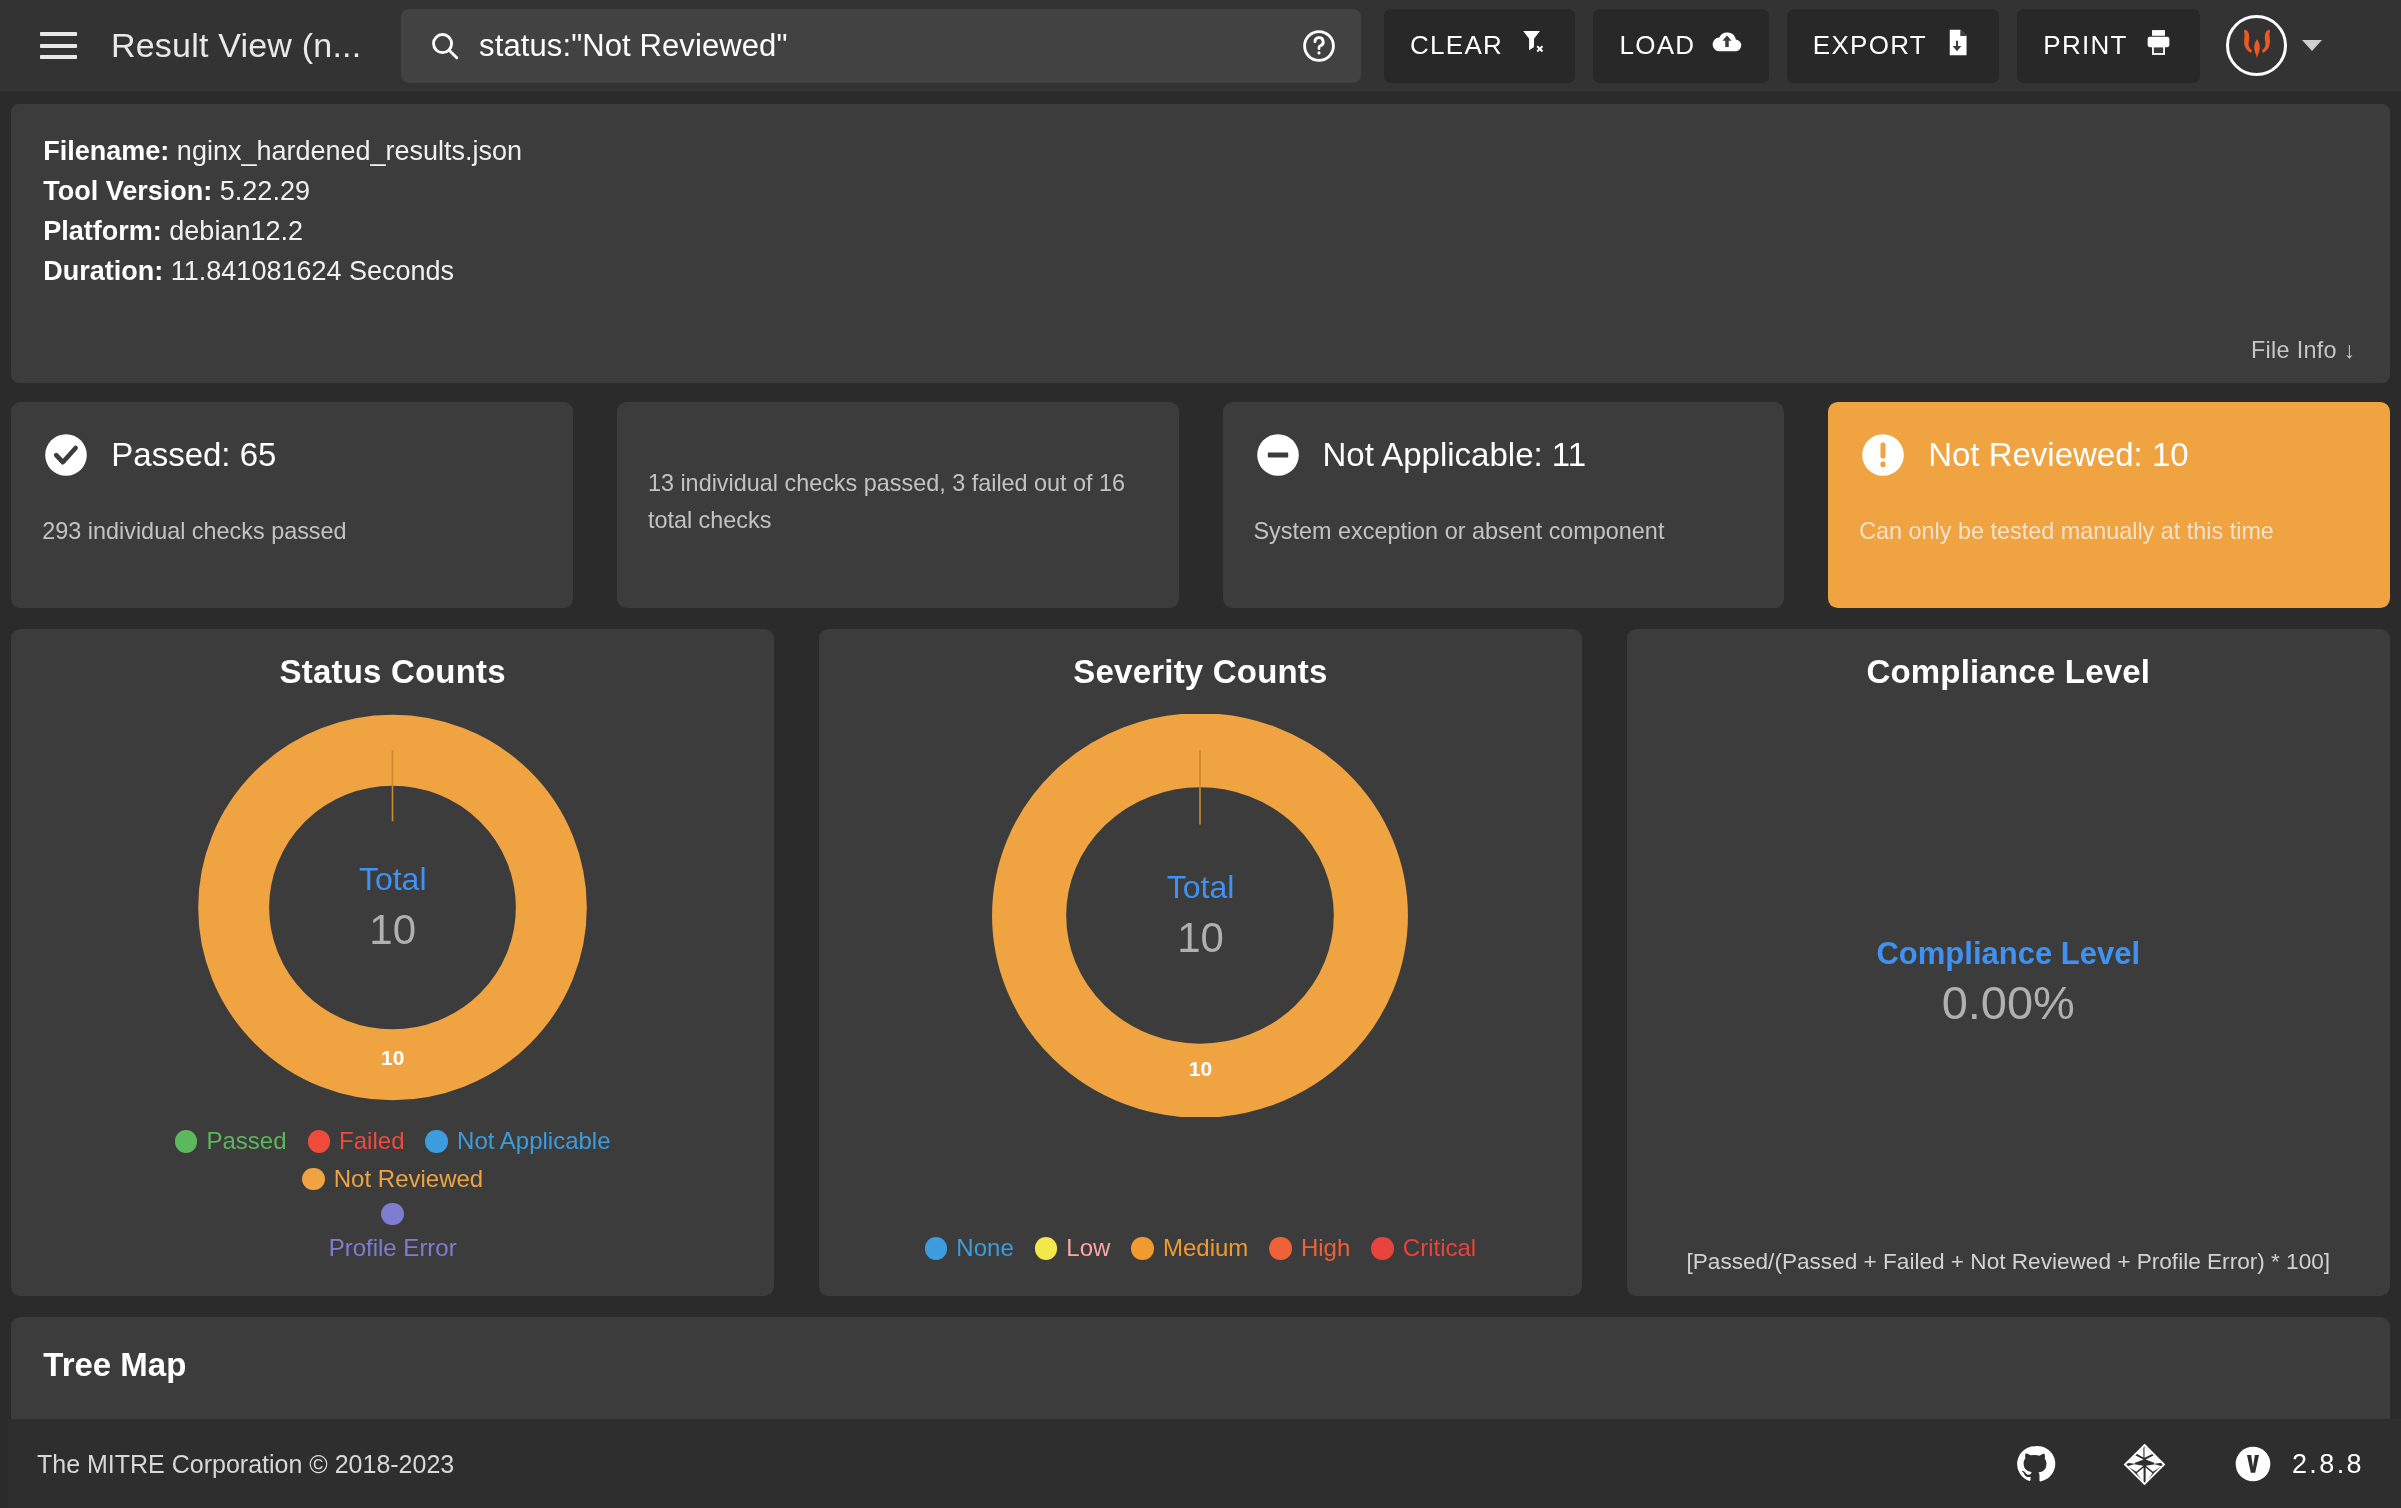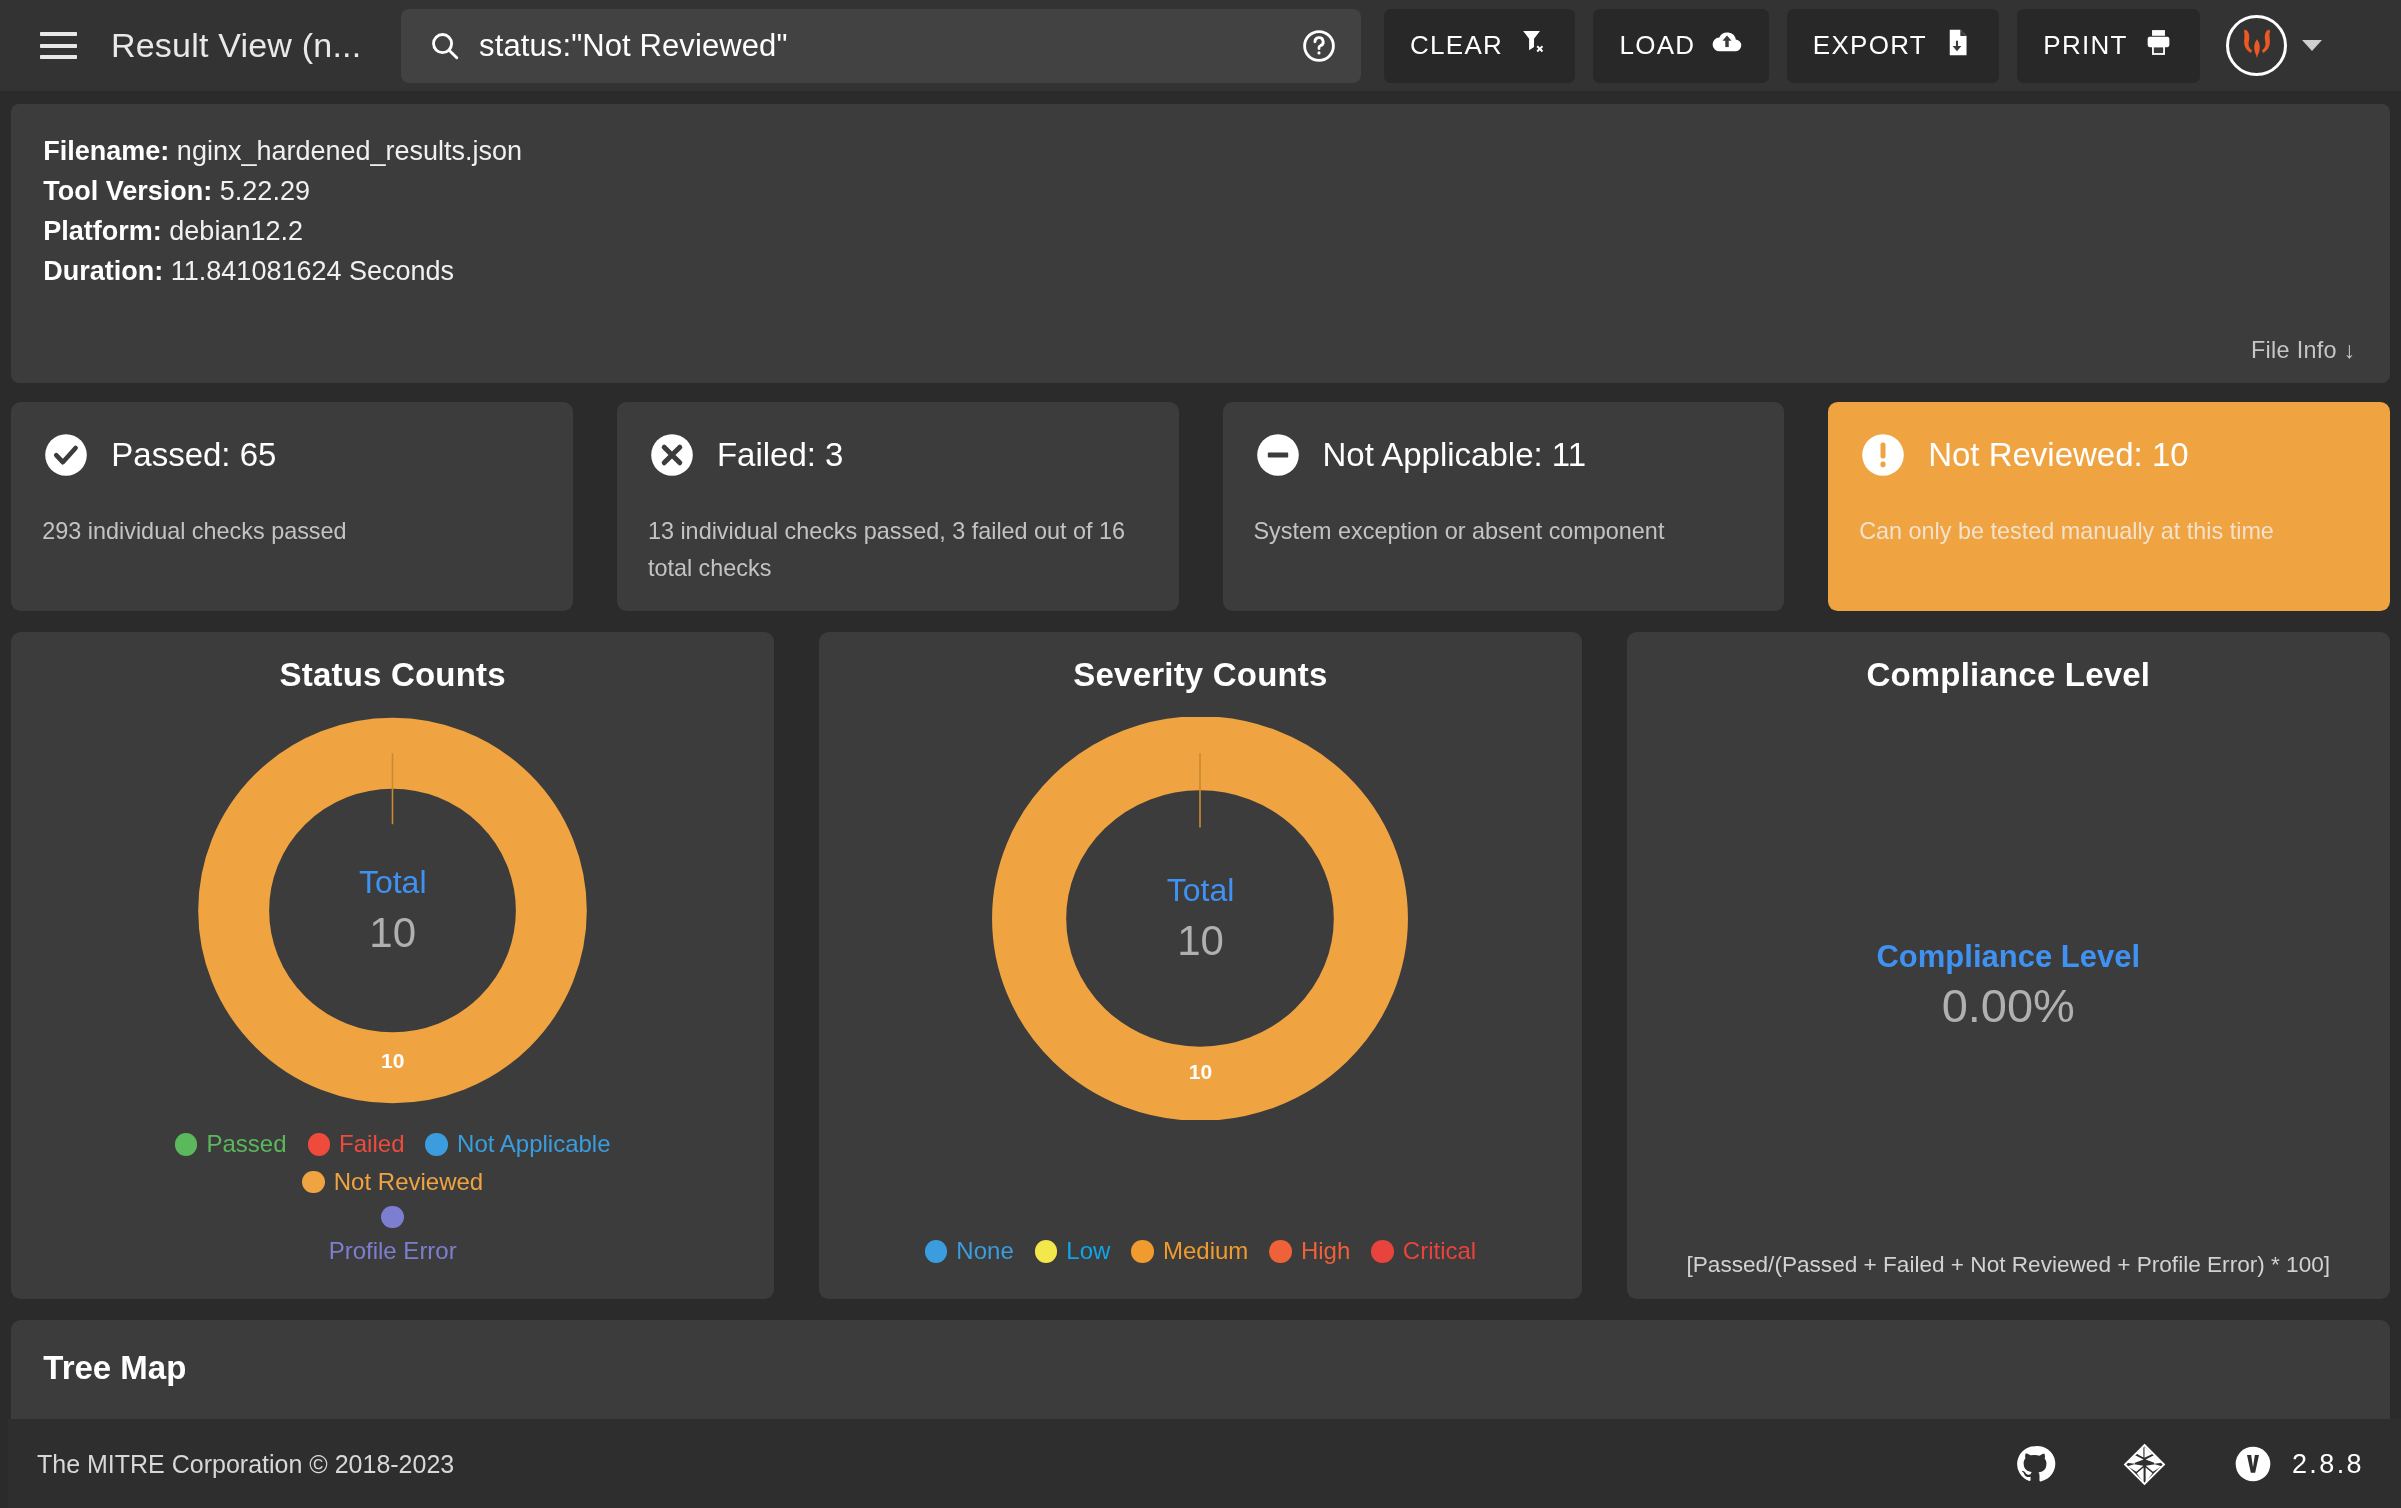--- a/index.html
+++ b/index.html
@@ -341,29 +341,20 @@
             <circle cx="12" cy="12" r="10.4" fill="#ffffff"></circle>
           <path d="M7.1 12.1l3.3 3.5 6.4-7.1" fill="none" stroke="#3c3c3c" stroke-width="2.3" stroke-linecap="round" stroke-linejoin="round"></path>
           </svg>
       </span>
       <span class="card-title">Passed: 65</span>
     </div>
     <div class="card-sub">293 individual checks passed</div>
   </div>
 
   <div class="card">
-    <div class="card-head">
-      <span class="card-ico">
-        <svg width="48" height="48" viewBox="0 0 24 24">
-            <circle cx="12" cy="12" r="10.4" fill="#ffffff"></circle>
-          <path d="M8.1 8.1l7.8 7.8M15.9 8.1l-7.8 7.8" stroke="#3c3c3c" stroke-width="2.5" stroke-linecap="round"></path>
-          </svg>
-      </span>
-      <span class="card-title">Failed: 3</span>
-    </div>
     <div class="card-sub">13 individual checks passed, 3 failed out of 16 total checks</div>
   </div>
 
   <div class="card">
     <div class="card-head">
       <span class="card-ico">
         <svg width="48" height="48" viewBox="0 0 24 24">
             <circle cx="12" cy="12" r="10.4" fill="#ffffff"></circle>
           <rect x="6.9" y="10.8" width="10.2" height="2.5" rx="0.4" fill="#3c3c3c"></rect>
           </svg>
@@ -441,21 +432,21 @@
       </div>
       <div class="slice-label" style="left:0;right:0;text-align:center;bottom:39px;">10</div>
     </div>
     <div class="legend">
       <div class="legend-item">
         <span class="legend-dot" style="background:#3b9ddd"></span>
         <span class="legend-txt" style="color:#3b9ddd">None</span>
       </div>
       <div class="legend-item">
         <span class="legend-dot" style="background:#f2e74b"></span>
-        <span class="legend-txt" style="color:#0ea5e9">Low</span>
+        <span class="legend-txt" style="color:#fca5a5">Low</span>
       </div>
       <div class="legend-item">
         <span class="legend-dot" style="background:#ef9b2f"></span>
         <span class="legend-txt" style="color:#ef9b2f">Medium</span>
       </div>
       <div class="legend-item">
         <span class="legend-dot" style="background:#ef6138"></span>
         <span class="legend-txt" style="color:#ef6138">High</span>
       </div>
       <div class="legend-item">

